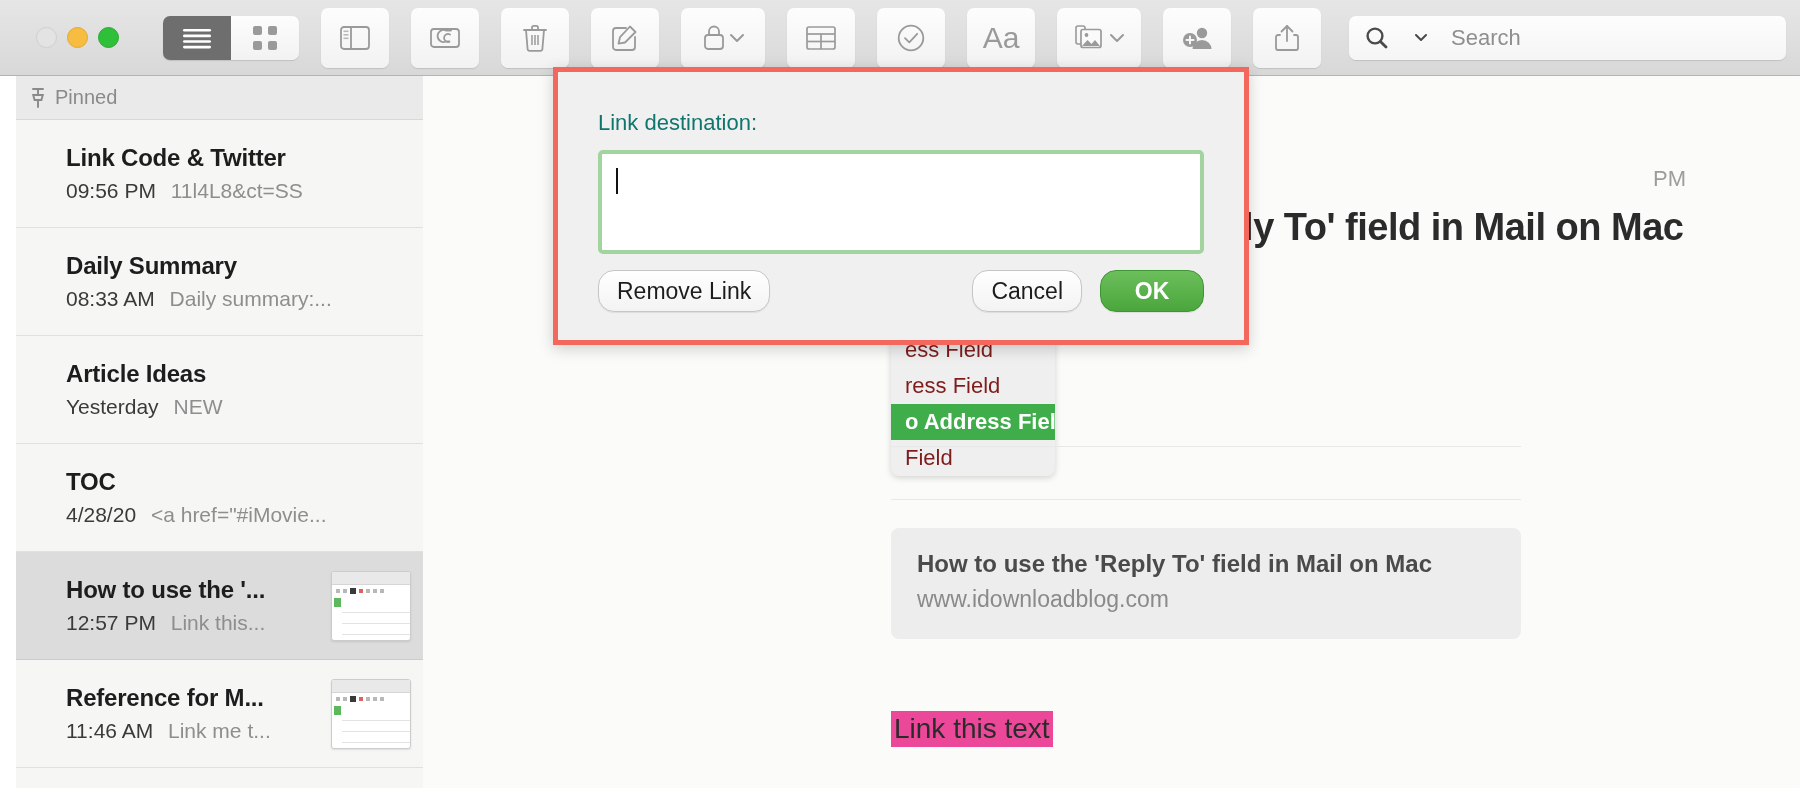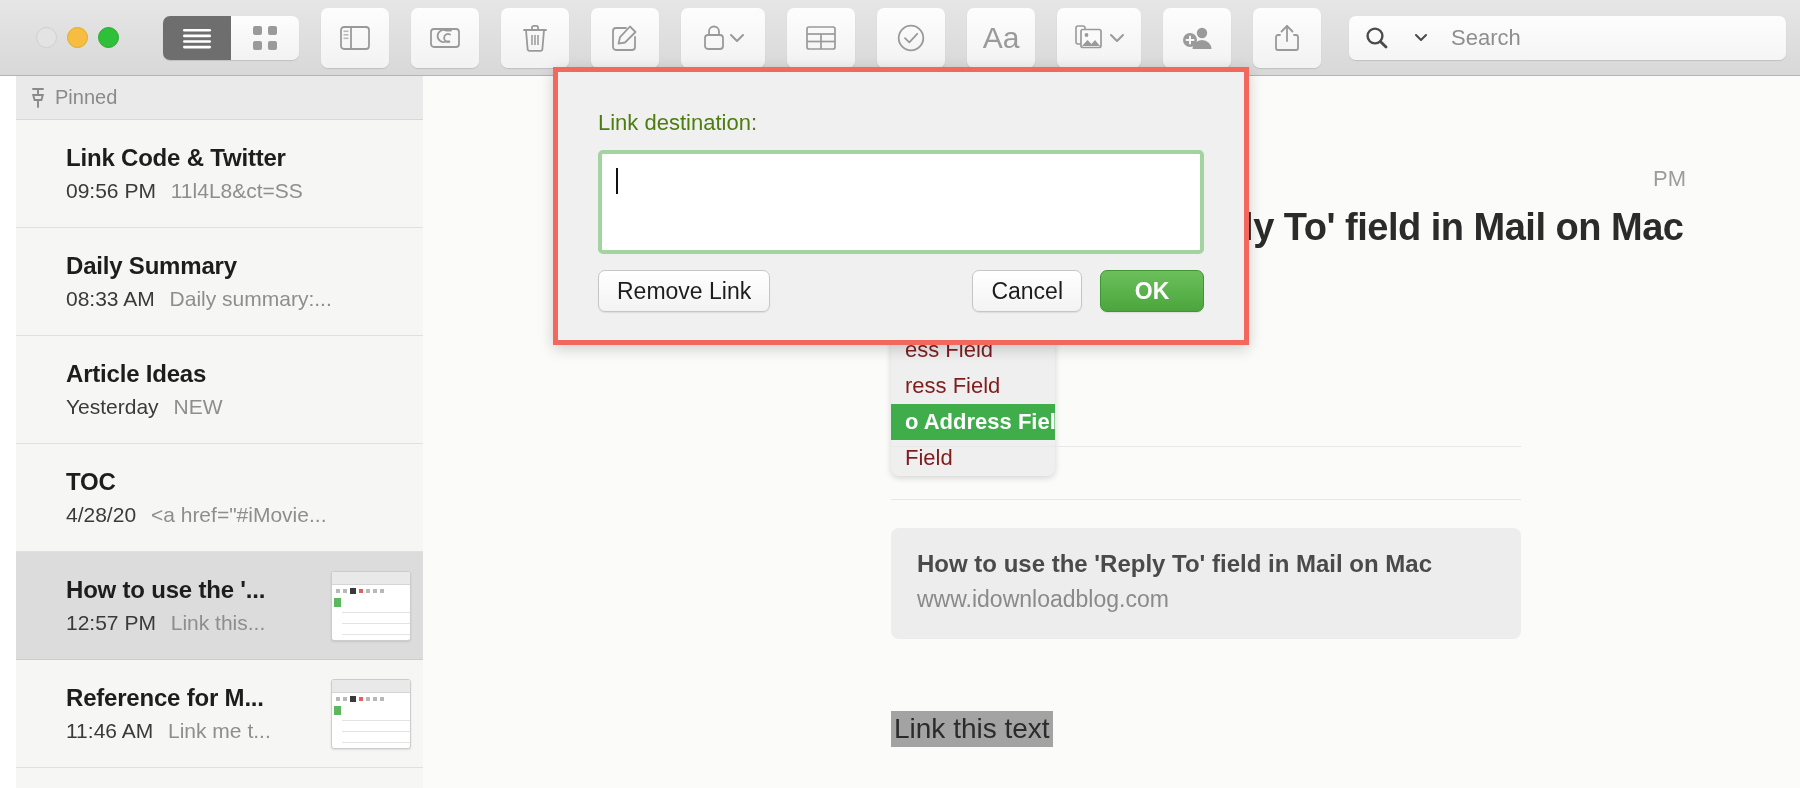--- a/index.html
+++ b/index.html
@@ -127,49 +127,49 @@
   .link-card {
     position: absolute; left: 468px; top: 452px;
     width: 630px; background: #ededed; border-radius: 8px;
     padding: 22px 26px 26px;
   }
   .lc-title { font-size: 24px; font-weight: bold; color: #4a4a4a; }
   .lc-url   { font-size: 23px; color: #8a8a8a; margin-top: 8px; }
 
   .link-this {
     position: absolute; left: 468px; top: 635px;
-    font-size: 28px; color: #2b2b2b; background: #a3a3a3;
+    font-size: 28px; color: #2b2b2b; background: #ec4899;
     padding: 2px 3px;
   }
 
   
   .dialog-wrap {
     position: absolute; left: 553px; top: 67px;
     width: 696px; height: 278px;
     border: 5px solid #f4675c;
     background: #f0f0f0;
     box-shadow: 0 4px 14px rgba(0,0,0,0.18);
   }
   .dlg-inner { position: relative; width: 100%; height: 100%; padding: 38px 40px 0 40px; }
-  .dlg-label { font-size: 22px; color: #4d7c0f; }
+  .dlg-label { font-size: 22px; color: #0f766e; }
   .dlg-input {
     margin-top: 14px; height: 104px; background: #ffffff;
     border: 4px solid #a3d49f; border-radius: 5px;
     padding: 12px 13px; font-size: 23px; color: #111111;
     display: flex; align-items: flex-start;
   }
   .caret { display: inline-block; width: 2px; height: 26px; background: #111; margin-left: 1px;
            position: relative; top: 2px; }
   .dlg-buttons {
     position: absolute; left: 40px; right: 40px; bottom: 28px;
     display: flex; align-items: center;
   }
   .btn {
     font-size: 23px; height: 42px; padding: 0 18px;
-    border-radius: 7px; display: flex; align-items: center; justify-content: center;
+    border-radius: 16px; display: flex; align-items: center; justify-content: center;
     background: linear-gradient(#ffffff, #f3f3f3);
     border: 1px solid #c6c6c6; color: #1d1d1d;
     box-shadow: 0 1px 1px rgba(0,0,0,0.08);
   }
   .btn.primary {
     background: linear-gradient(#6cbf5c, #4aa63c);
     border: 1px solid #3f9433; color: #ffffff; font-weight: bold;
     min-width: 104px;
   }
   .spacer { flex: 1; }

